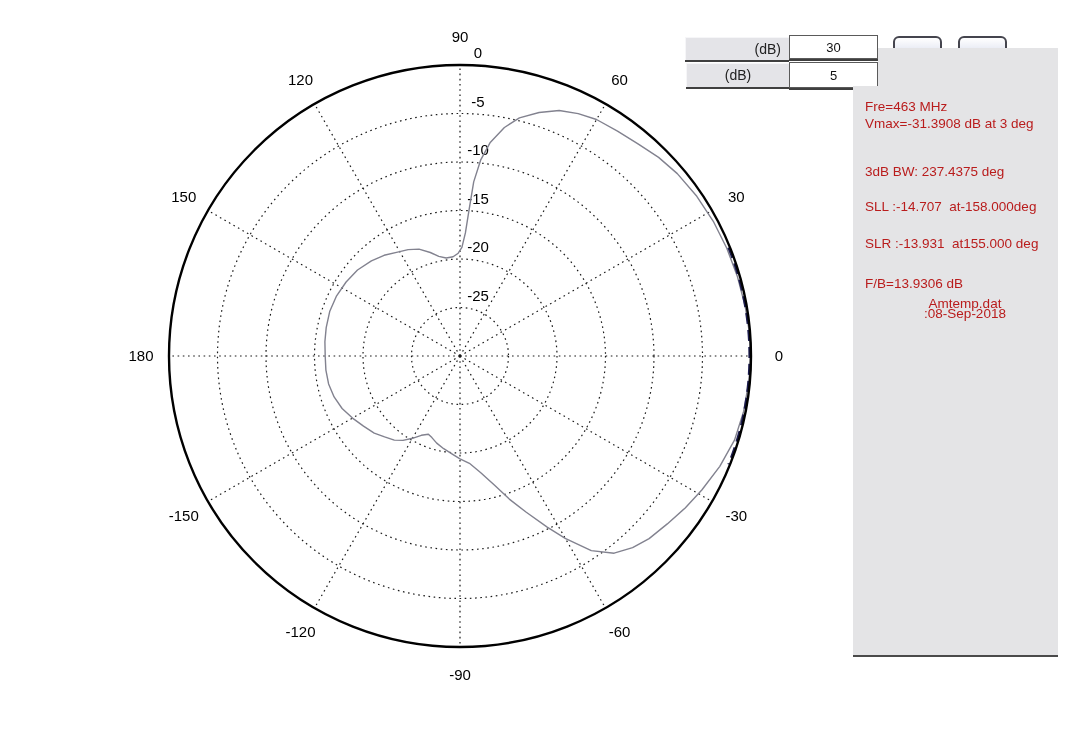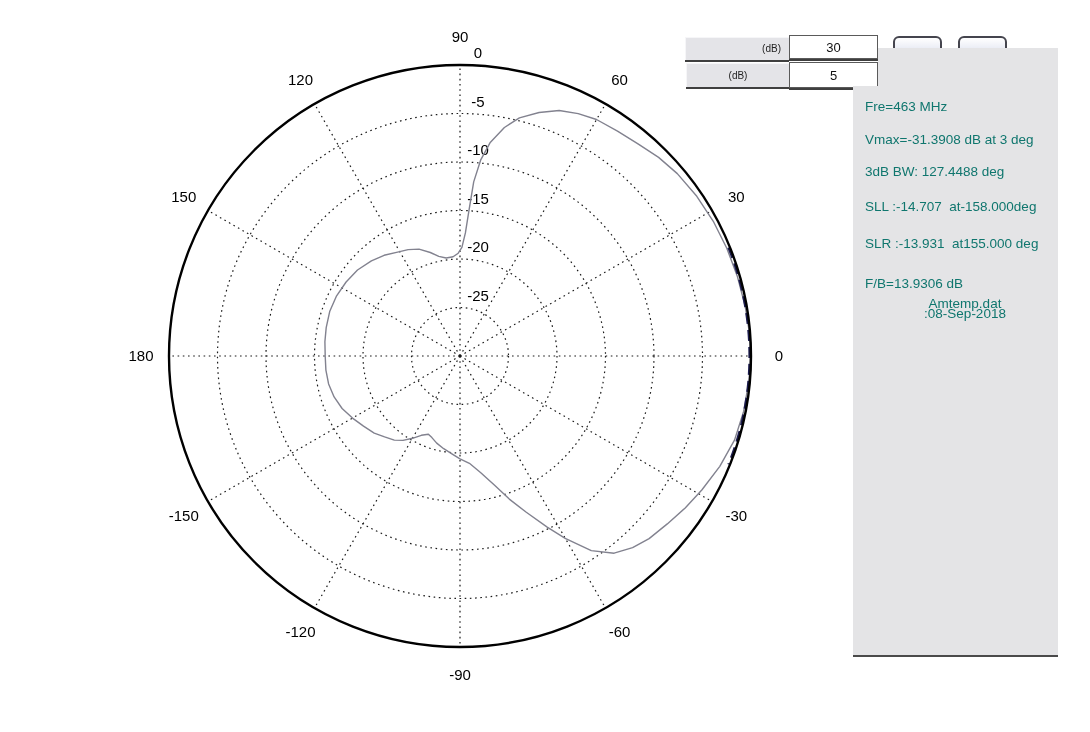--- a/index.html
+++ b/index.html
@@ -1,42 +1,42 @@
 <!DOCTYPE html>
 <html><head>
 <meta charset="utf-8">
 <style>
   html,body{margin:0;padding:0;background:#fff;}
   .app{position:relative;width:1090px;height:732px;background:#ffffff;
        font-family:"Liberation Sans",sans-serif;overflow:hidden;}
   svg{position:absolute;left:0;top:0;}
 
   
-  .lbl-box{position:absolute;background:#e4e4e8;color:#222;font-size:10px;
+  .lbl-box{position:absolute;background:#e4e4e8;color:#222;font-size:14px;
            box-shadow:0 2px 0 #3f3f3f;border-top:1px solid #f6f6f8;border-left:1px solid #f6f6f8;}
   .lbl-box span{display:block;}
   .lbl-1{left:685px;top:37px;width:103px;height:22px;line-height:22px;text-align:right;padding:0;}
   .lbl-1 span{padding-right:8px;}
   .lbl-2{left:686px;top:63px;width:102px;height:23px;line-height:23px;text-align:center;}
   .edit{position:absolute;background:#ffffff;border:1px solid #5a5a5a;box-shadow:0 2px 0 #3f3f3f;
         text-align:center;font-size:13px;font-family:"Liberation Sans",sans-serif;color:#111;padding:0;}
   .edit-1{left:789px;top:35px;width:87px;height:22px;}
   .edit-2{left:789px;top:62px;width:87px;height:24px;}
   .btn{position:absolute;width:49px;height:23px;border-radius:6px;
        border:2px solid #45454e;
        background:linear-gradient(180deg,#ffffff 0%,#eef0f7 45%,#d4d7e8 100%);
        box-shadow:0 4px 0 -2px #3c3c3c;cursor:pointer;}
   .btn-1{left:893px;top:36px;}
   .btn-2{left:958px;top:36px;}
 
   
   .panel-strip{position:absolute;left:878px;top:48px;width:180px;height:39px;background:#e4e4e6;}
   .panel{position:absolute;left:853px;top:86px;width:205px;height:569px;background:#e4e4e6;
          border-bottom:2px solid #4a4a4a;}
-  .stat{position:absolute;left:12px;font-size:13.5px;color:#0f766e;white-space:pre;}
+  .stat{position:absolute;left:12px;font-size:13.5px;color:#b91c1c;white-space:pre;}
   .stat.centered{left:0;width:224px;text-align:center;}
 </style>
 </head>
 <body>
 
 <div class="app">
 
   <svg id="polar-svg" width="1090" height="732" viewBox="0 0 1090 732">
       <circle cx="460" cy="356" r="48.5" fill="none" stroke="#1a1a1a" stroke-width="1.2" stroke-dasharray="1.6 3.6"></circle>
       <circle cx="460" cy="356" r="97" fill="none" stroke="#1a1a1a" stroke-width="1.2" stroke-dasharray="1.6 3.6"></circle>
@@ -87,22 +87,22 @@
 
   <div class="lbl-box lbl-2">
     <span>(dB)</span>
   </div>
   <input class="edit edit-2" value="5" style="">
 
   <div class="panel-strip"></div>
 
   <div class="panel">
     <div class="stat" style="top:13px">Fre=463 MHz</div>
-    <div class="stat" style="top:46px">Vmax=-31.3908 dB at 3 deg</div>
-    <div class="stat" style="top:78px">3dB BW: 127.4488 deg</div>
+    <div class="stat" style="top:30px">Vmax=-31.3908 dB at 3 deg</div>
+    <div class="stat" style="top:78px">3dB BW: 237.4375 deg</div>
     <div class="stat" style="top:113px">SLL :-14.707  at-158.000deg</div>
     <div class="stat" style="top:150px">SLR :-13.931  at155.000 deg</div>
     <div class="stat" style="top:190px">F/B=13.9306 dB</div>
     <div class="stat centered" style="top:210px">Amtemp.dat</div>
     <div class="stat centered" style="top:220px">:08-Sep-2018</div>
   </div>
 
 </div>
 
 </body></html>

